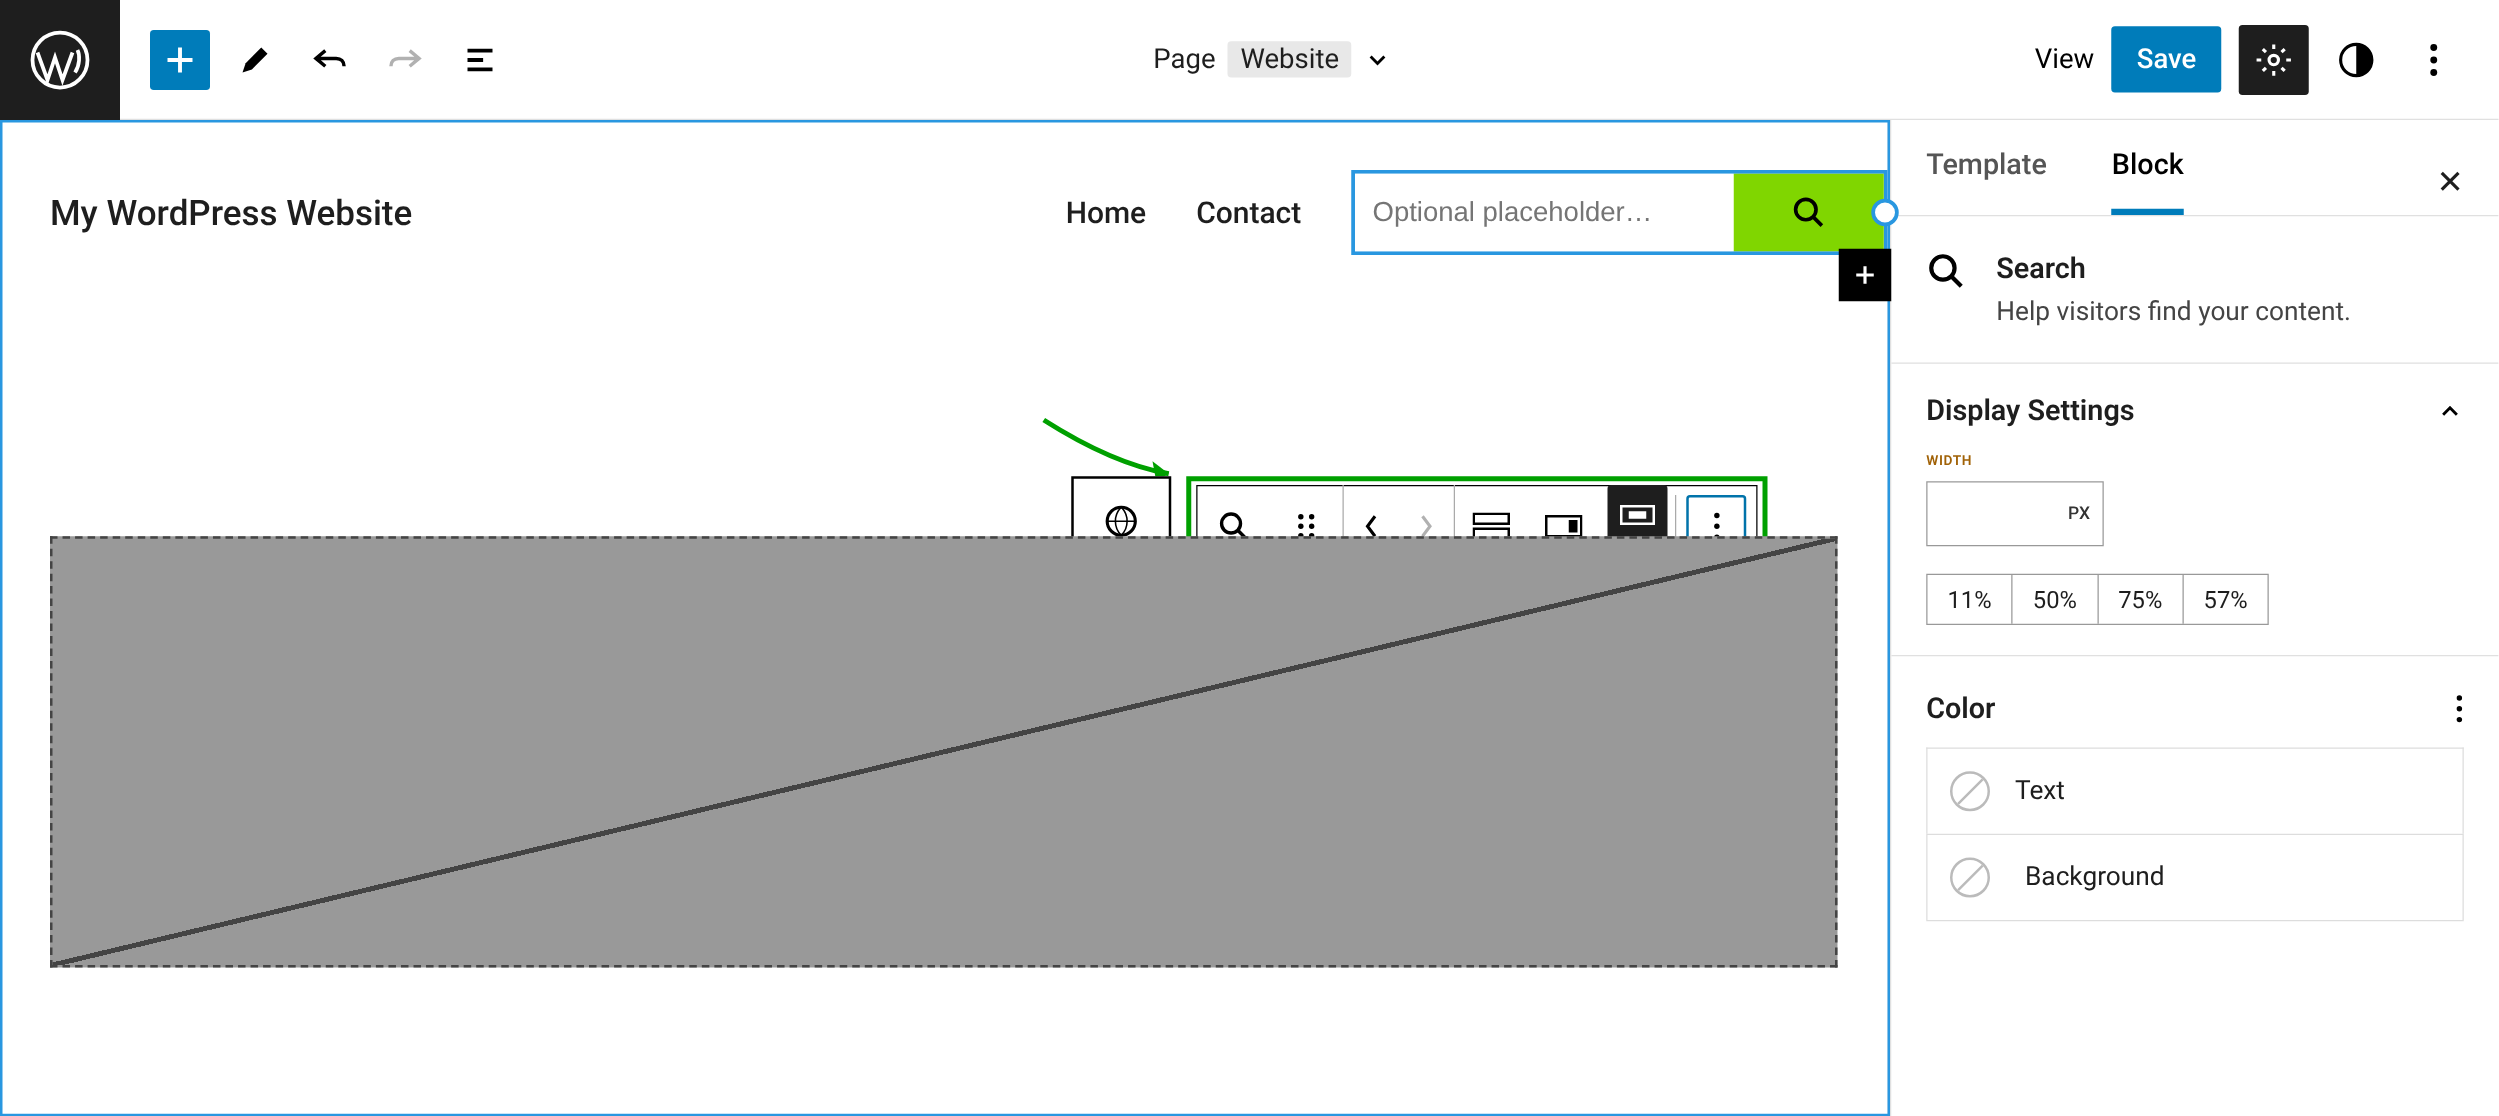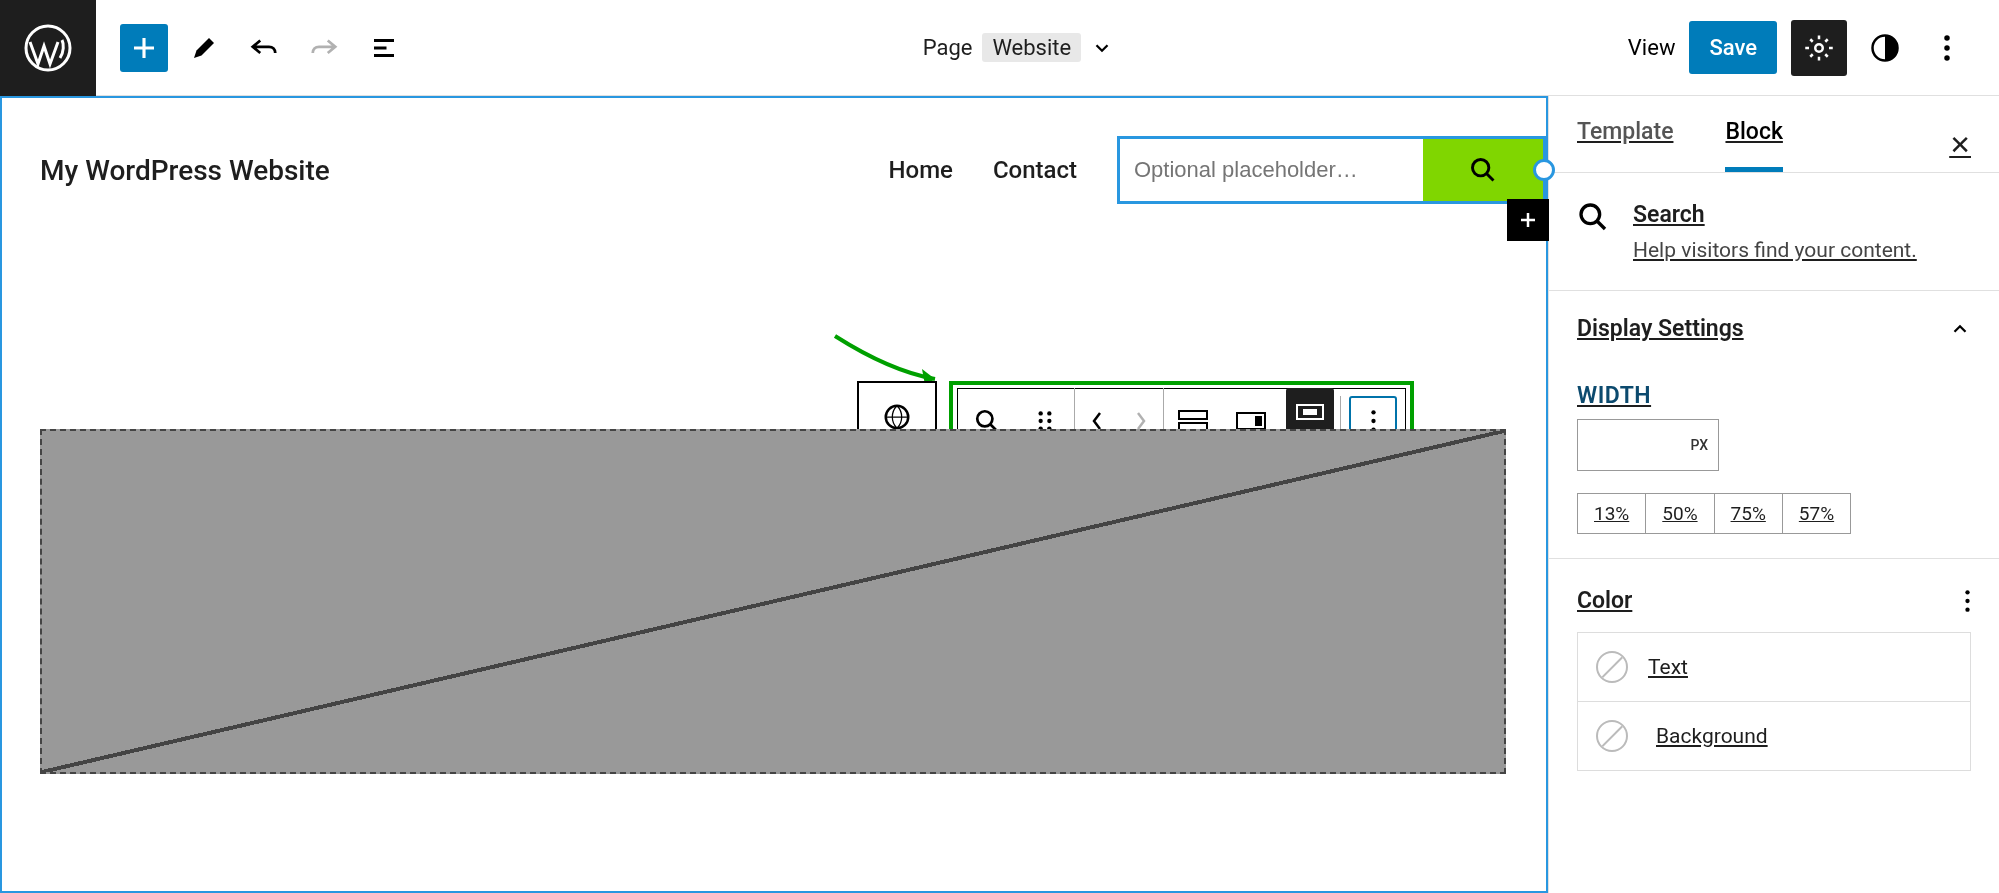--- a/index.html
+++ b/index.html
@@ -15,21 +15,21 @@
   .top-center { flex: 1; display: flex; align-items: center; justify-content: center; gap: 10px; font-size: 22px; }
   .badge { background: #e8e8e8; padding: 2px 10px; border-radius: 3px; font-size: 22px; }
   .top-right { display: flex; align-items: center; gap: 14px; padding-right: 28px; }
   .view-link { color: #000000; font-size: 22px; font-weight: 400; }
   .save-btn { background: #007cba; color: #fff; font-size: 22px; padding: 14px 20px; border-radius: 3px; font-weight: 500; }
   .settings-btn { width: 56px; height: 56px; background: #1e1e1e; display: flex; align-items: center; justify-content: center; border-radius: 3px; }
 
   
   .main { display: flex; height: calc(100% - 96px); }
   .canvas { flex: 1; position: relative; border-right: 2px solid #e8e8e8; outline: 2px solid #2997e0; outline-offset: -2px;}
-  .sidebar { width: 451px; border-left: 1px solid #e0e0e0; overflow-y: auto; text-decoration: underline; }
+  .sidebar { width: 487px; border-left: 1px solid #e0e0e0; overflow-y: auto; }
 
   
   .header-row { display: flex; align-items: center; justify-content: space-between; padding: 40px 0 0 40px; }
   .site-title { font-size: 28px; font-weight: 500; }
   .nav-search { display: flex; align-items: center; gap: 40px; }
   .nav-links { display: flex; gap: 40px; font-size: 24px; font-weight: 500; }
   .search-wrap { border: 3px solid #2997e0; display: flex; position: relative; }
   .search-input { width: 303px; height: 62px; border: none; padding: 0 14px; font-size: 22px; color: #666; outline: none; }
   .search-btn { width: 120px; height: 62px; background: #80d600; display: flex; align-items: center; justify-content: center; }
   .handle { position: absolute; right: -12px; top: 50%; transform: translateY(-50%); width: 22px; height: 22px; border: 3px solid #2997e0; border-radius: 50%; background: #fff; }
@@ -58,21 +58,21 @@
   .tabs { display: flex; justify-content: space-between; align-items: center; padding: 22px 28px 0 28px; border-bottom: 1px solid #e0e0e0; }
   .tab-row { display: flex; gap: 52px; font-size: 23px; font-weight: 500; }
   .tab { padding-bottom: 22px; color: #555; }
   .tab.active { color: #000; border-bottom: 5px solid #007cba; }
   .close-x { font-size: 26px;}
   .block-info { padding: 28px 28px; display: flex; gap: 24px; border-bottom: 1px solid #e0e0e0; }
   .block-info-text .title { font-size: 23px; font-weight: 600; margin-bottom: 10px; }
   .block-info-text .desc { font-size: 21px; color: #444; }
   .panel { border-bottom: 1px solid #e0e0e0; padding: 24px 28px; }
   .panel-head { display: flex; justify-content: space-between; align-items: center; font-size: 23px; font-weight: 600; }
-  .width-label { font-size: 23px; font-weight: 600; color: #0c4a6e; margin-top: 40px; letter-spacing: 0.5px;}
+  .width-label { font-size: 11px; font-weight: 600; color: #a16207; margin-top: 20px; letter-spacing: 0.5px;}
   .width-input { width: 142px; height: 52px; border: 1px solid #999; margin-top: 10px; position: relative; }
   .px-label { position: absolute; right: 10px; top: 50%; transform: translateY(-50%); font-size: 14px; color: #333; font-weight: 500;}
   .width-btns { display: flex; margin-top: 22px; border: 1px solid #999; width: fit-content; }
   .width-btn { padding: 8px 16px; font-size: 19px; border-right: 1px solid #999; }
   .width-btn:last-child { border-right: none; }
   .color-head { display: flex; justify-content: space-between; align-items: center; font-size: 23px; font-weight: 600; padding: 24px 0 18px 0;}
   .color-row { display: flex; align-items: center; gap: 20px; border: 1px solid #ddd; border-bottom: none; padding: 18px 18px; font-size: 21px;}
   .color-row:last-child { border-bottom: 1px solid #ddd; gap: 28px; }
   .swatch { width: 32px; height: 32px; border: 2px solid #bbb; border-radius: 50%; position: relative; overflow: hidden; }
   .swatch::after { content:""; position:absolute; width:140%; height:2px; background:#bbb; top:50%; left:-20%; transform: rotate(-45deg);}
@@ -280,21 +280,21 @@
         <span>Display Settings</span>
         <svg width="22" height="22" viewBox="0 0 24 24">
             <path d="M6 15 L12 9 L18 15" stroke="#000" stroke-width="2.5" fill="none"></path>
           </svg>
       </div>
       <div class="width-label">WIDTH</div>
       <div class="width-input">
         <span class="px-label">PX</span>
       </div>
       <div class="width-btns">
-        <div class="width-btn">13%</div>
+        <div class="width-btn">11%</div>
         <div class="width-btn">50%</div>
         <div class="width-btn">75%</div>
         <div class="width-btn">57%</div>
       </div>
     </div>
 
     <div style="padding: 4px 28px 24px 28px;">
       <div class="color-head">
         <span>Color</span>
         <svg width="7" height="26" viewBox="0 0 6 24">

